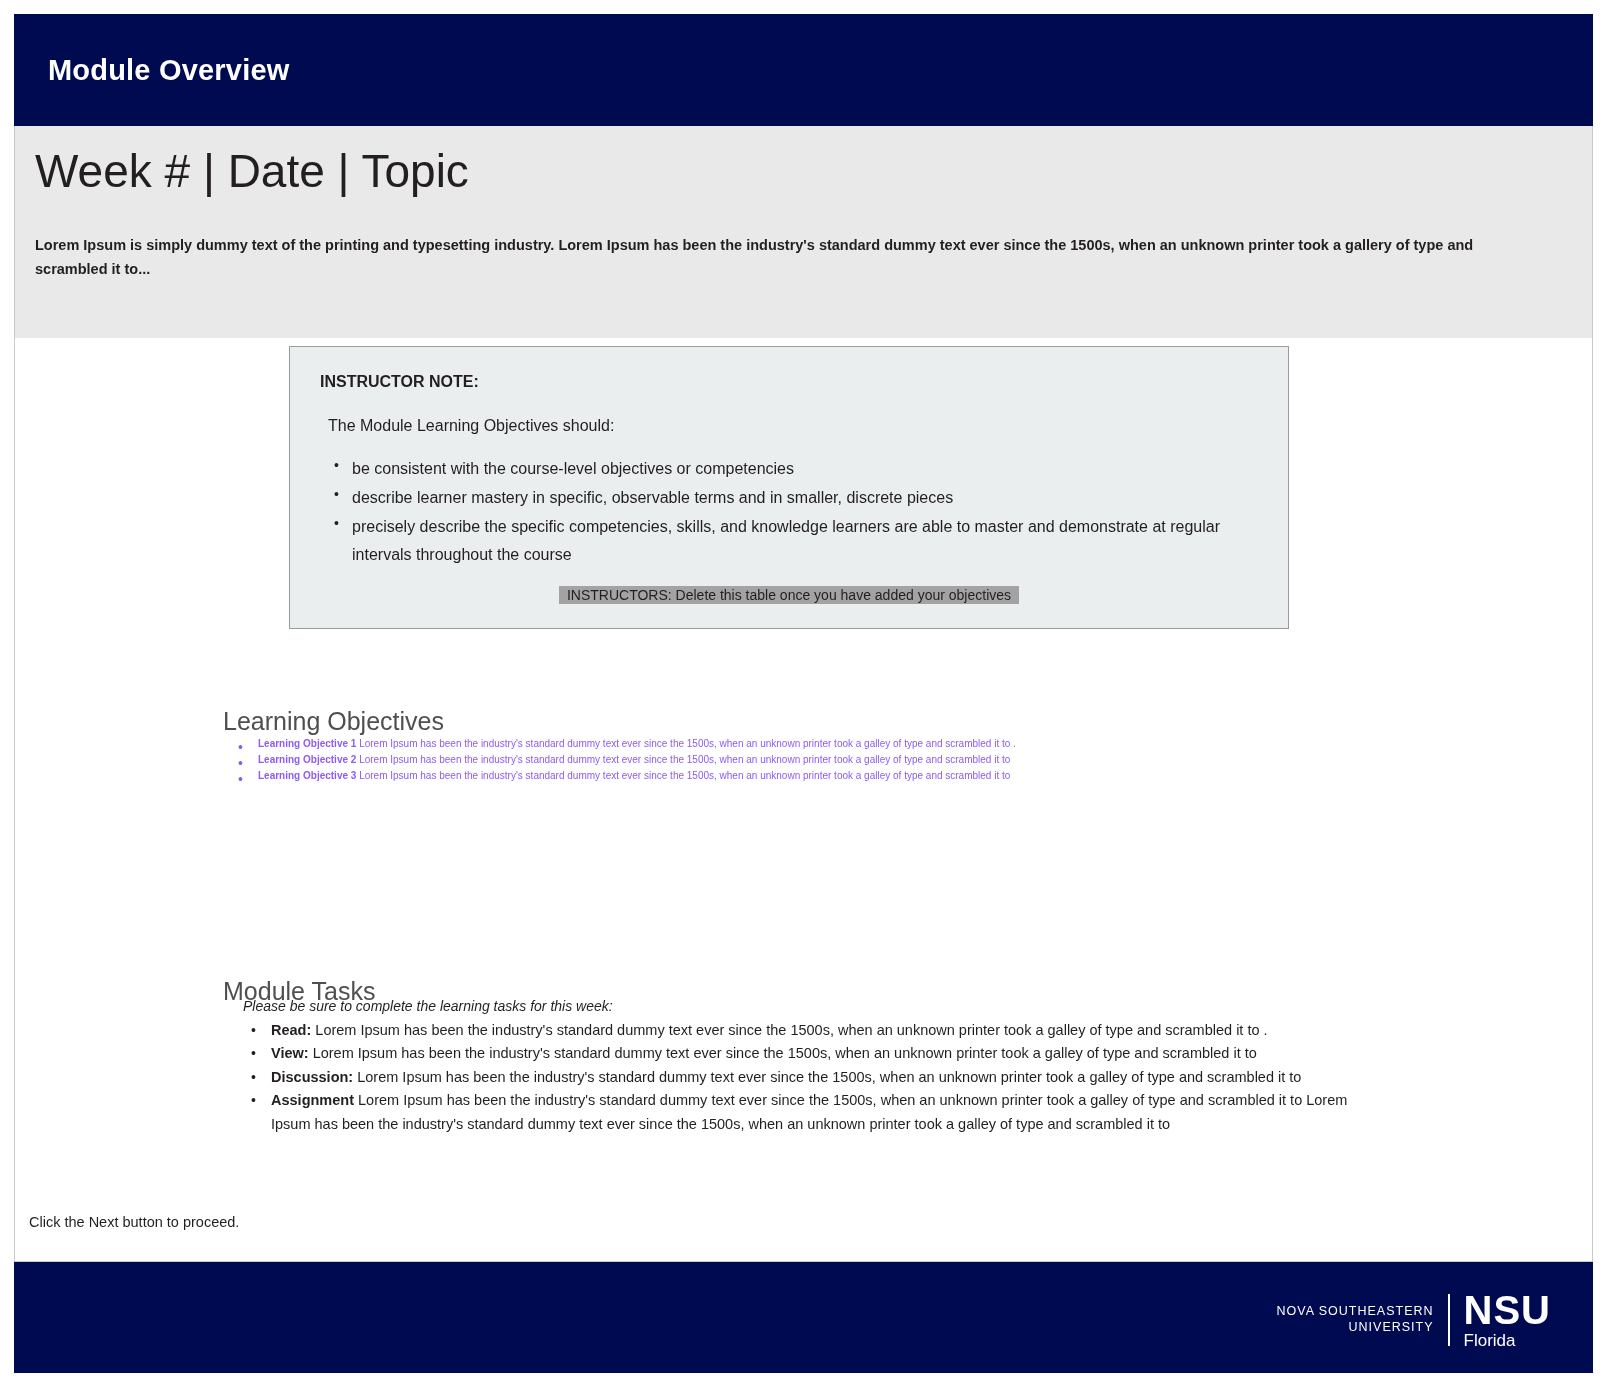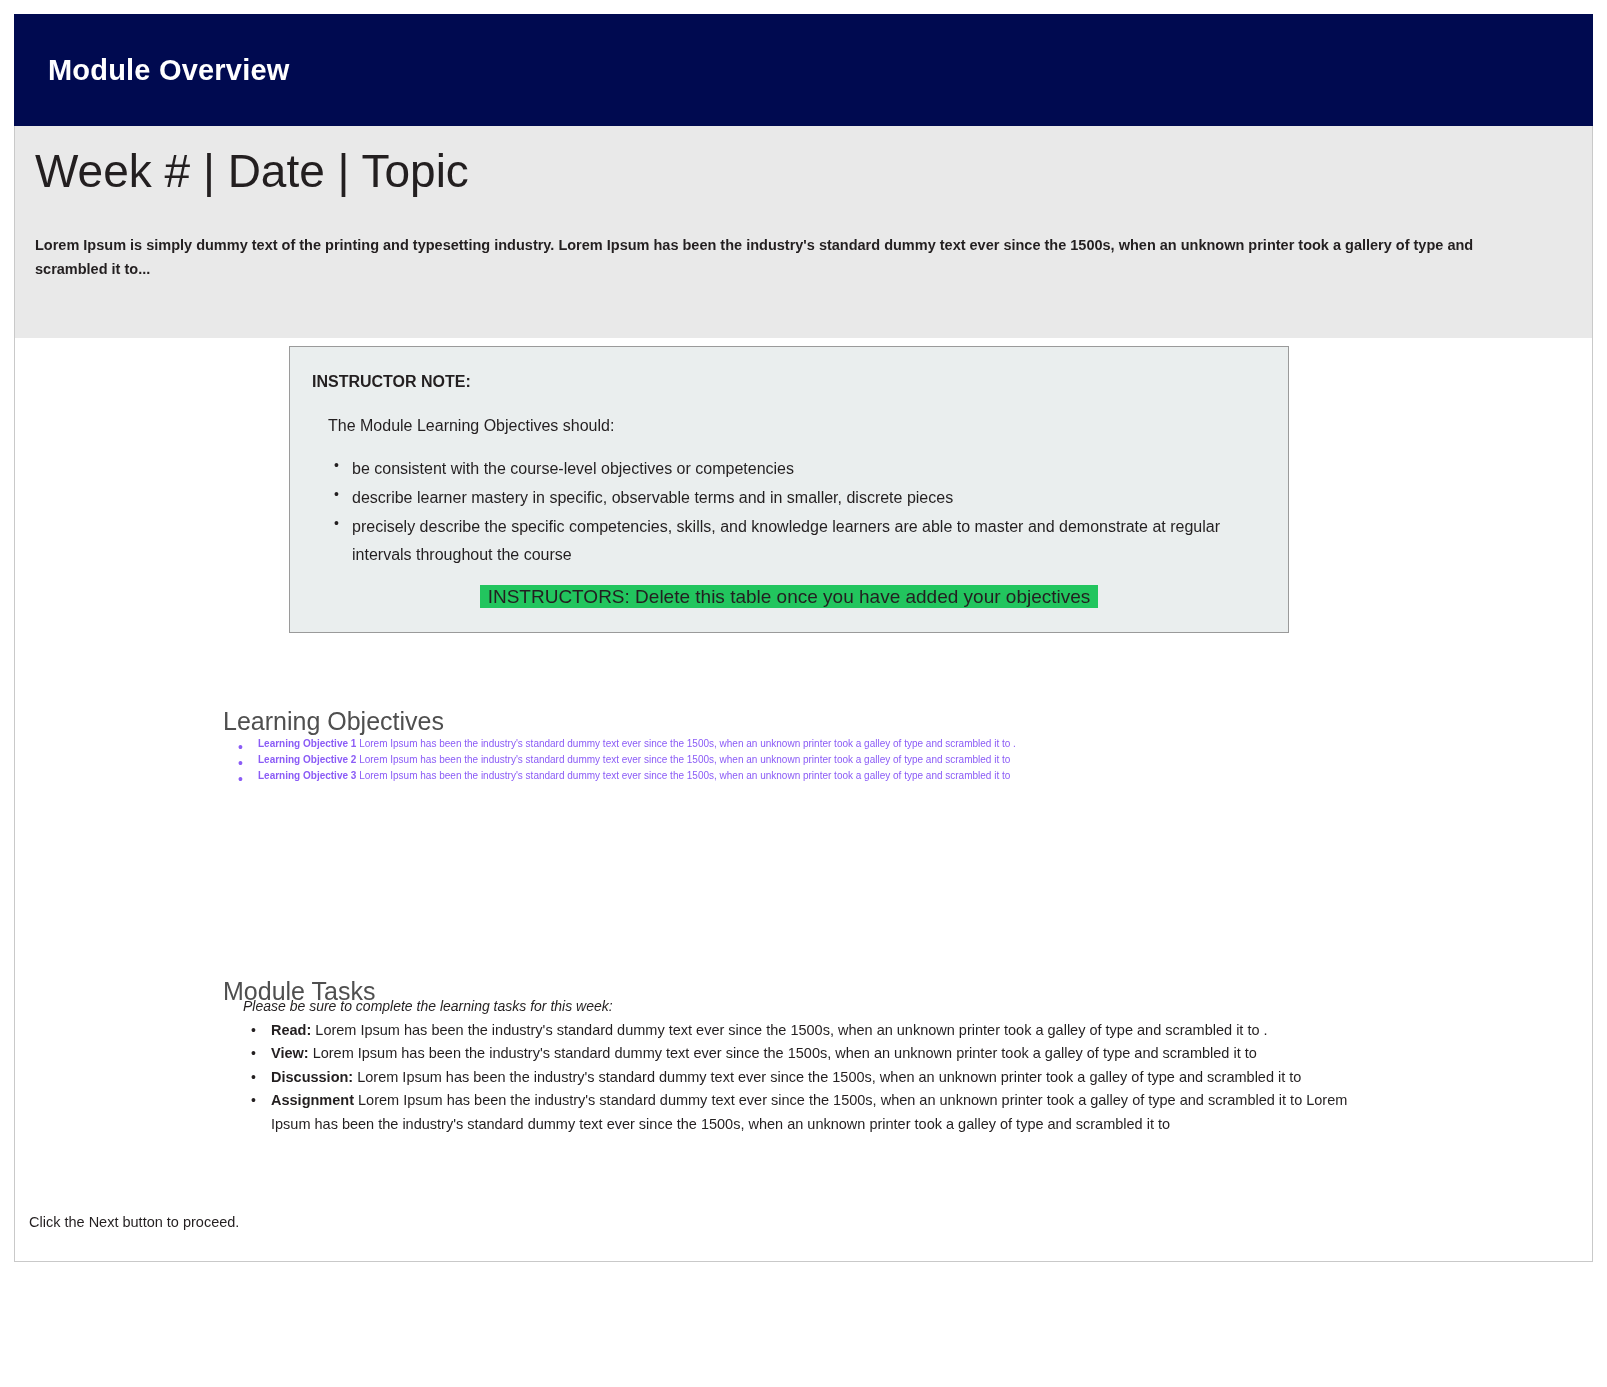--- a/index.html
+++ b/index.html
@@ -80,21 +80,21 @@
     top: 220px;
     width: 1000px;
     border: 1px solid #9a9a9a;
     background: #eaeeee;
     padding: 26px 22px 24px 22px;
   }
   .note-title {
     font-size: 16px;
     font-weight: bold;
     color: #231f20;
-    margin: 0 0 26px 0;
+    margin: 0 0 26px 8px;
   }
   .note-lead {
     font-size: 16px;
     color: #231f20;
     margin: 0 0 20px 16px;
   }
   .note-list {
     margin: 0 0 18px 0;
     padding-left: 22px;
     list-style: none;
@@ -113,23 +113,23 @@
     left: 0;
     top: -1px;
     font-size: 14px;
     color: #231f20;
   }
   .note-highlight-wrap {
     text-align: center;
     margin-top: 14px;
   }
   .note-highlight {
-    background: #22c55e;
-    color: #231f20;
-    font-size: 19px;
+    background: #a3a3a3;
+    color: #231f20;
+    font-size: 14px;
     padding: 1px 8px;
   }
   
   .section-h {
     position: absolute;
     font-size: 25px;
     color: #4f4f4f;
     font-weight: normal;
   }
   .lo-head { left: 208px; top: 560px; }
@@ -287,14 +287,27 @@
     <ul class="mt-list">
       <li><b>Read:</b> <span>Lorem Ipsum has been the industry's standard dummy text ever since the 1500s, when an unknown printer took a galley of type and scrambled it to .</span></li>
       <li><b>View:</b> <span>Lorem Ipsum has been the industry's standard dummy text ever since the 1500s, when an unknown printer took a galley of type and scrambled it to</span></li>
       <li><b>Discussion:</b> <span>Lorem Ipsum has been the industry's standard dummy text ever since the 1500s, when an unknown printer took a galley of type and scrambled it to</span></li>
       <li><b>Assignment</b> <span>Lorem Ipsum has been the industry's standard dummy text ever since the 1500s, when an unknown printer took a galley of type and scrambled it to Lorem Ipsum has been the industry's standard dummy text ever since the 1500s, when an unknown printer took a galley of type and scrambled it to</span></li>
     </ul>
 
     <div class="proceed">Click the Next button to proceed.</div>
   </div>
 
+  <div class="bottom-bar">
+    <div class="logo">
+      <div class="logo-left">
+        <div>NOVA SOUTHEASTERN</div>
+        <div>UNIVERSITY</div>
+      </div>
+      <div class="logo-divider"></div>
+      <div class="logo-right">
+        <div class="logo-nsu">NSU</div>
+        <div class="logo-fl">Florida</div>
+      </div>
+    </div>
+  </div>
 
 </div>
 
 </body></html>

